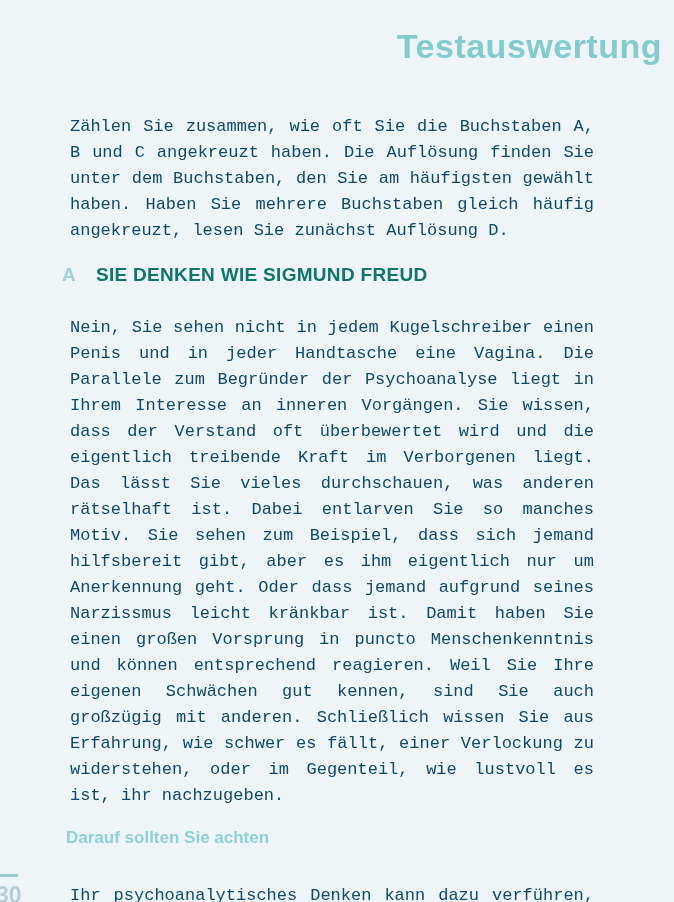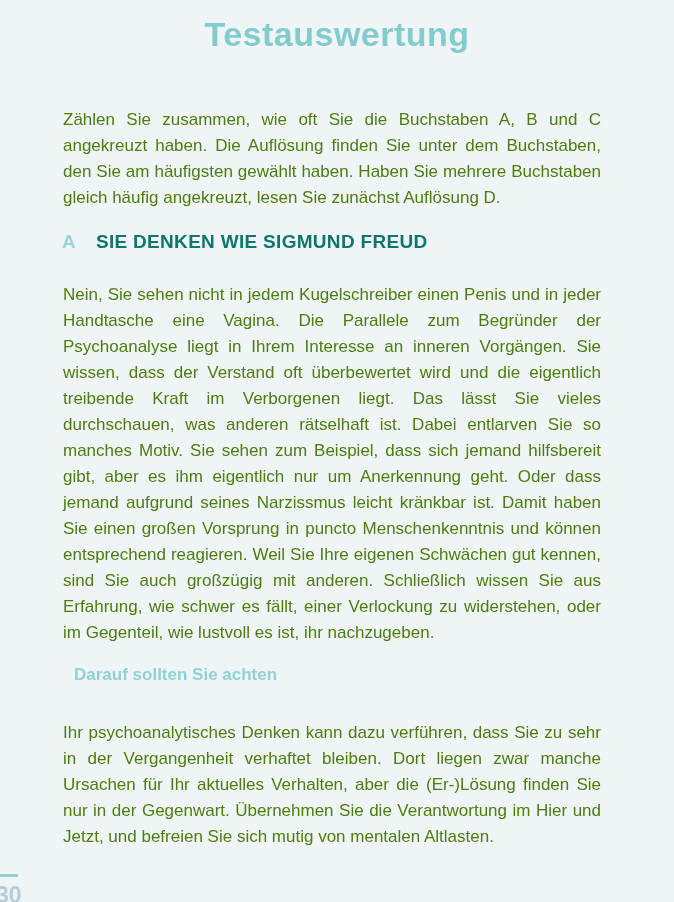--- a/index.html
+++ b/index.html
@@ -10,40 +10,41 @@
   }
   .page {
     position: relative;
     width: 674px;
     height: 902px;
     background: #eff5f6;
     overflow: hidden;
     margin: 0 auto;
   }
   .page-title {
-    margin: 0;
+    margin: 12px;
     padding-top: 15px;
-    text-align: center;
+    text-align: right;
     font-size: 34px;
     font-weight: bold;
     letter-spacing: 0.5px;
     color: #82cccd;
   }
   .content {
     position: absolute;
     left: 62px;
     top: 106px;
     width: 540px;
   }
   .body-text {
-    margin: 1px;
+    margin: 8px;
     font-size: 17px;
     line-height: 26px;
-    color: #4d7c0f;
+    color: #0c4a6e;
     text-align: justify;
+    font-family: Liberation Mono, monospace;
   }
   .intro-paragraph { margin-bottom: 0; }
   .section-heading-row {
     display: flex;
     align-items: baseline;
     margin-top: 20px;
     margin-bottom: 0;
   }
   .section-letter {
     font-size: 19px;
@@ -54,21 +55,21 @@
     flex: none;
   }
   .section-heading {
     font-size: 19px;
     font-weight: bold;
     letter-spacing: 0.3px;
     color: #0f766e;
   }
   .section-body { margin-top: 29px; }
   .advice-heading {
-    margin: 12px;
+    margin: 4px;
     margin-top: 19px;
     font-size: 17px;
     font-weight: bold;
     color: #8fd2d5;
   }
   .advice-body { margin-top: 35px; }
   .page-marker-line {
     position: absolute;
     left: 0;
     top: 874px;

